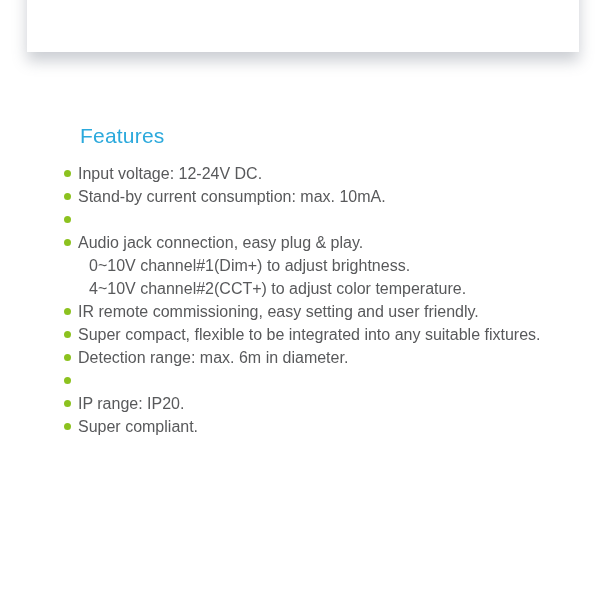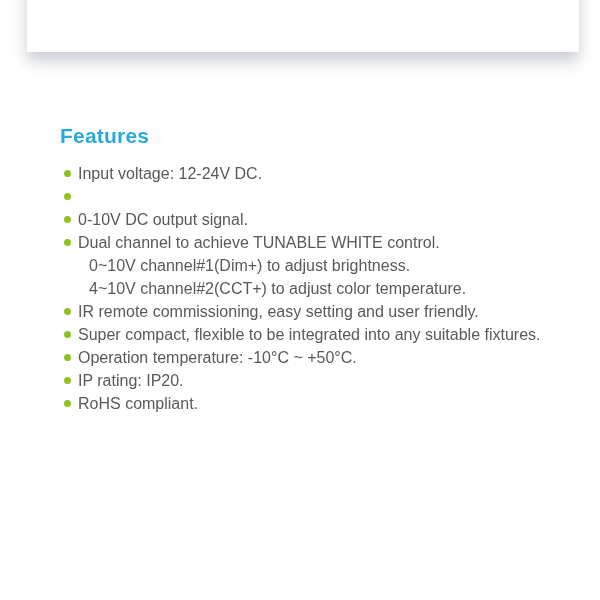--- a/index.html
+++ b/index.html
@@ -30,25 +30,25 @@
   .page-content {
     position: absolute;
     top: 0;
     left: 0;
     right: 0;
     bottom: 0;
     background: transparent;
   }
   h1.features-heading {
     position: absolute;
-    left: 60px;
+    left: 80px;
     top: 124px;
     margin: 0;
     font-size: 21px;
-    font-weight: 700;
+    font-weight: 400;
     letter-spacing: 0.2px;
     color: var(--accent, #2BA9DC);
   }
   ul.features-list {
     position: absolute;
     left: 64px;
     top: 162px;
     width: 510px;
     margin: 0;
     padding: 0;
@@ -78,25 +78,26 @@
 </style>
 </head>
 <body style="--accent: #2BA9DC; --bullet: #8CC21F; --text: #58595B;">
 
 <div class="canvas">
   <div class="page-sheet-above"></div>
   <div class="page-content">
     <h1 class="features-heading">Features</h1>
     <ul class="features-list">
         <li class="item"><span class="dot"></span><span>Input voltage: 12-24V DC.</span></li>
+        <li class="item"><span class="dot"></span><span>Stand-by current consumption: max. 10mA.</span></li>
         <li class="item"><span class="dot"></span></li>
-        <li class="item"><span class="dot"></span><span>0-10V DC output signal.</span></li>
-        <li class="item"><span class="dot"></span><span>Dual channel to achieve TUNABLE WHITE control.</span></li>
+        <li class="item"><span class="dot"></span><span>Audio jack connection, easy plug &amp; play.</span></li>
         <li class="item sub"><span>0~10V channel#1(Dim+) to adjust brightness.</span></li>
         <li class="item sub"><span>4~10V channel#2(CCT+) to adjust color temperature.</span></li>
         <li class="item"><span class="dot"></span><span>IR remote commissioning, easy setting and user friendly.</span></li>
         <li class="item"><span class="dot"></span><span>Super compact, flexible to be integrated into any suitable fixtures.</span></li>
-        <li class="item"><span class="dot"></span><span>Operation temperature: -10°C ~ +50°C.</span></li>
-        <li class="item"><span class="dot"></span><span>IP rating: IP20.</span></li>
-        <li class="item"><span class="dot"></span><span>RoHS compliant.</span></li>
+        <li class="item"><span class="dot"></span><span>Detection range: max. 6m in diameter.</span></li>
+        <li class="item"><span class="dot"></span></li>
+        <li class="item"><span class="dot"></span><span>IP range: IP20.</span></li>
+        <li class="item"><span class="dot"></span><span>Super compliant.</span></li>
       </ul>
   </div>
 </div>
 
 </body></html>

